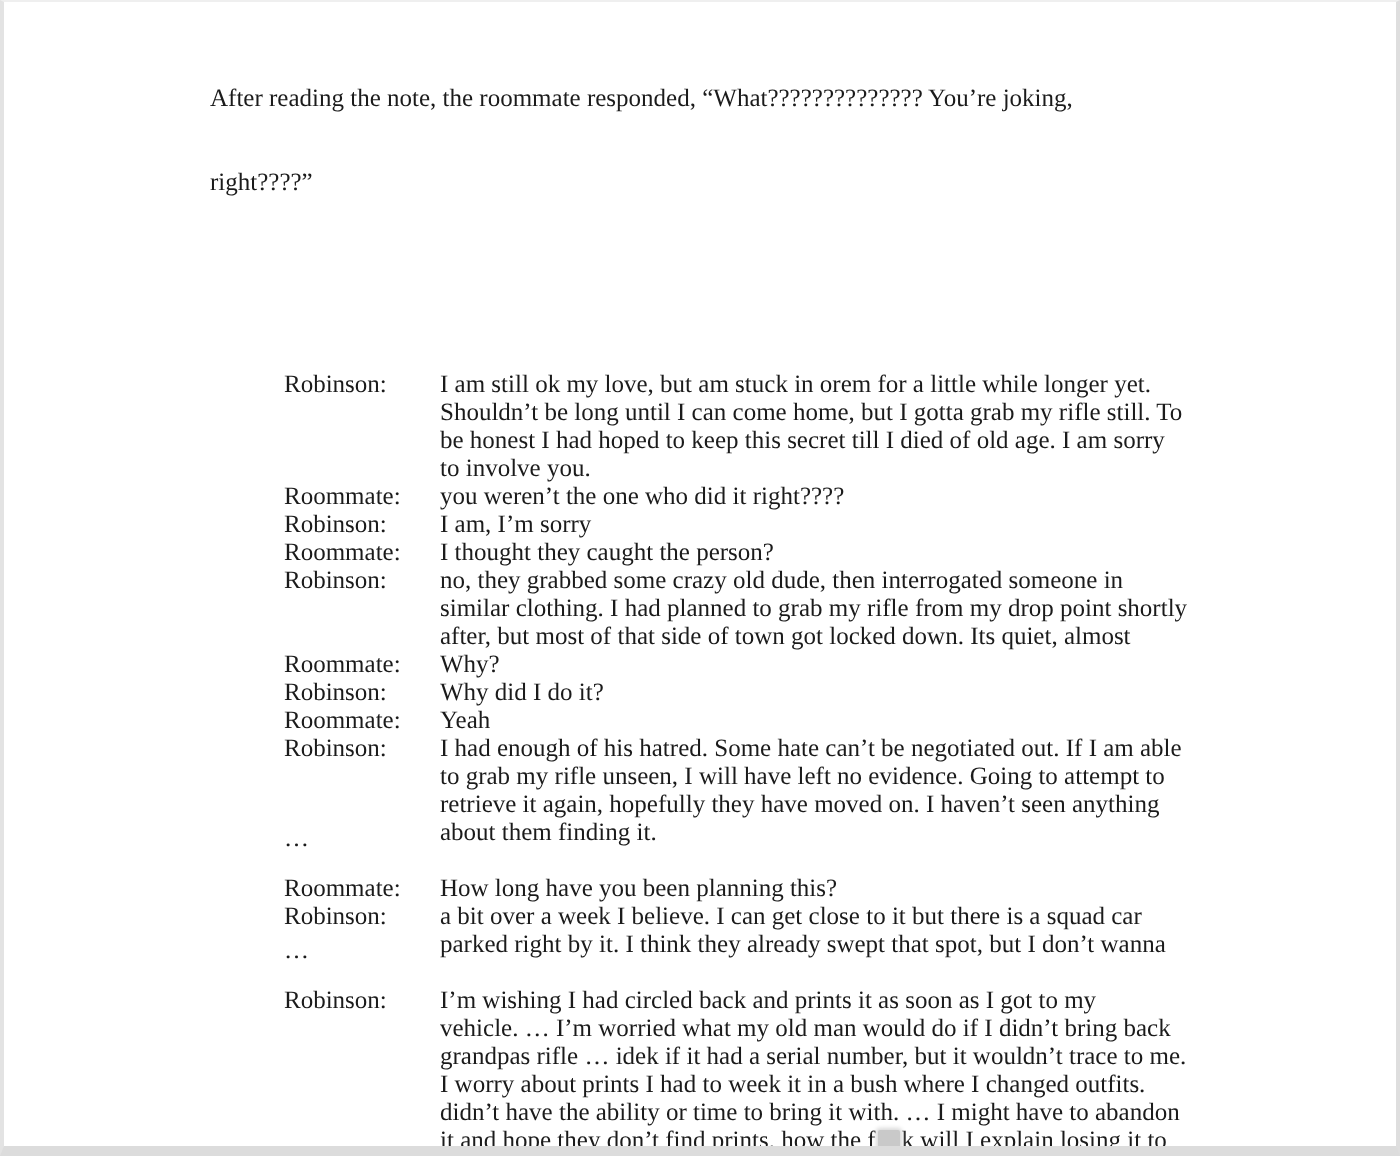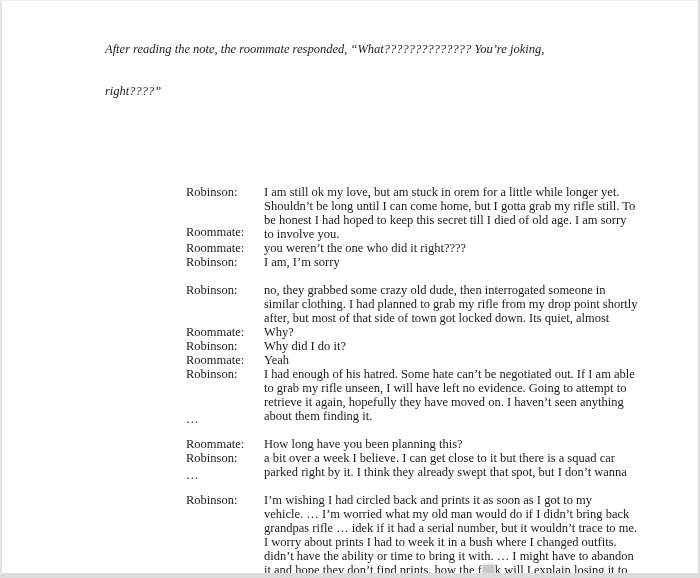--- a/index.html
+++ b/index.html
@@ -22,30 +22,28 @@
     font-size: 12.5px;
     line-height: 14px;
     color: #1b1b1b;
   }
   .intro {
     margin: 13px 40px 0 103px;
     white-space: pre-wrap;
   }
   .intro div {
     white-space: pre;
-    font-style: italic;
   }
   .transcript {
     margin-top: 15px;
   }
   .row {
     display: flex;
     height: 14px;
     align-items: baseline;
-    padding-left: 44px;
   }
   .row.blank { height: 14px; }
   .speaker {
     display: inline-block;
     width: 78px;
     margin-left: 140px;
     flex: 0 0 auto;
     white-space: pre;
   }
   .message {
@@ -93,20 +91,21 @@
       <div class="row">
         <span class="speaker">Roommate:</span>
         <span class="message">you weren’t the one who did it right????</span>
       </div>
       <div class="row">
         <span class="speaker">Robinson:</span>
         <span class="message">I am, I’m sorry</span>
       </div>
       <div class="row">
         <span class="speaker">Roommate:</span>
+        <span class="message">I thought they caught the person?</span>
       </div>
       <div class="row">
         <span class="speaker">Robinson:</span>
         <span class="message">no, they grabbed some crazy old dude, then interrogated someone in</span>
       </div>
       <div class="row">
         <span class="speaker"></span>
         <span class="message">similar clothing. I had planned to grab my rifle from my drop point shortly</span>
       </div>
       <div class="row">

